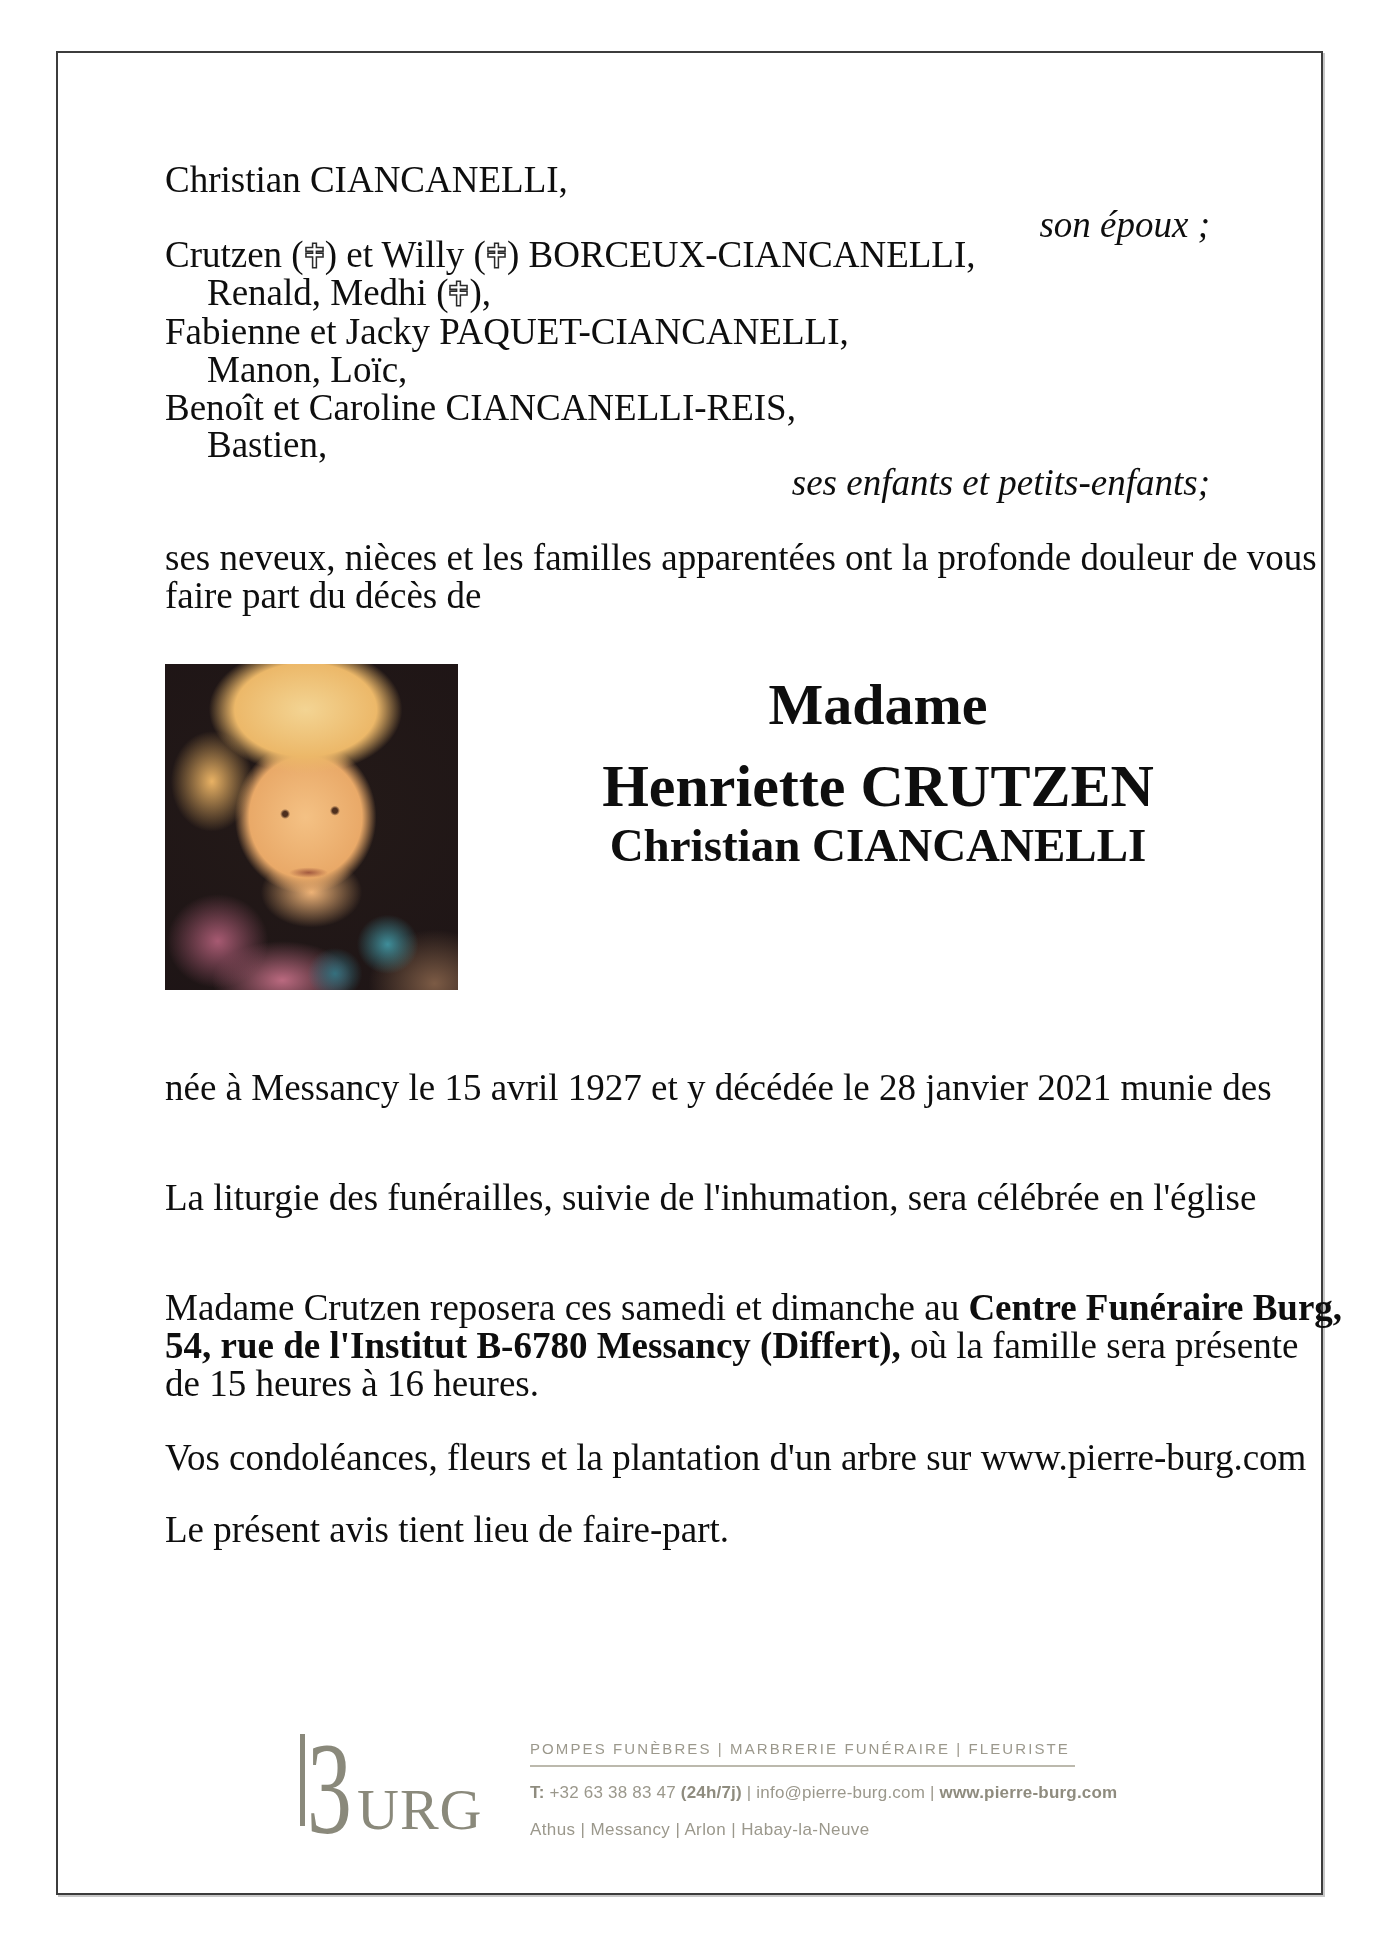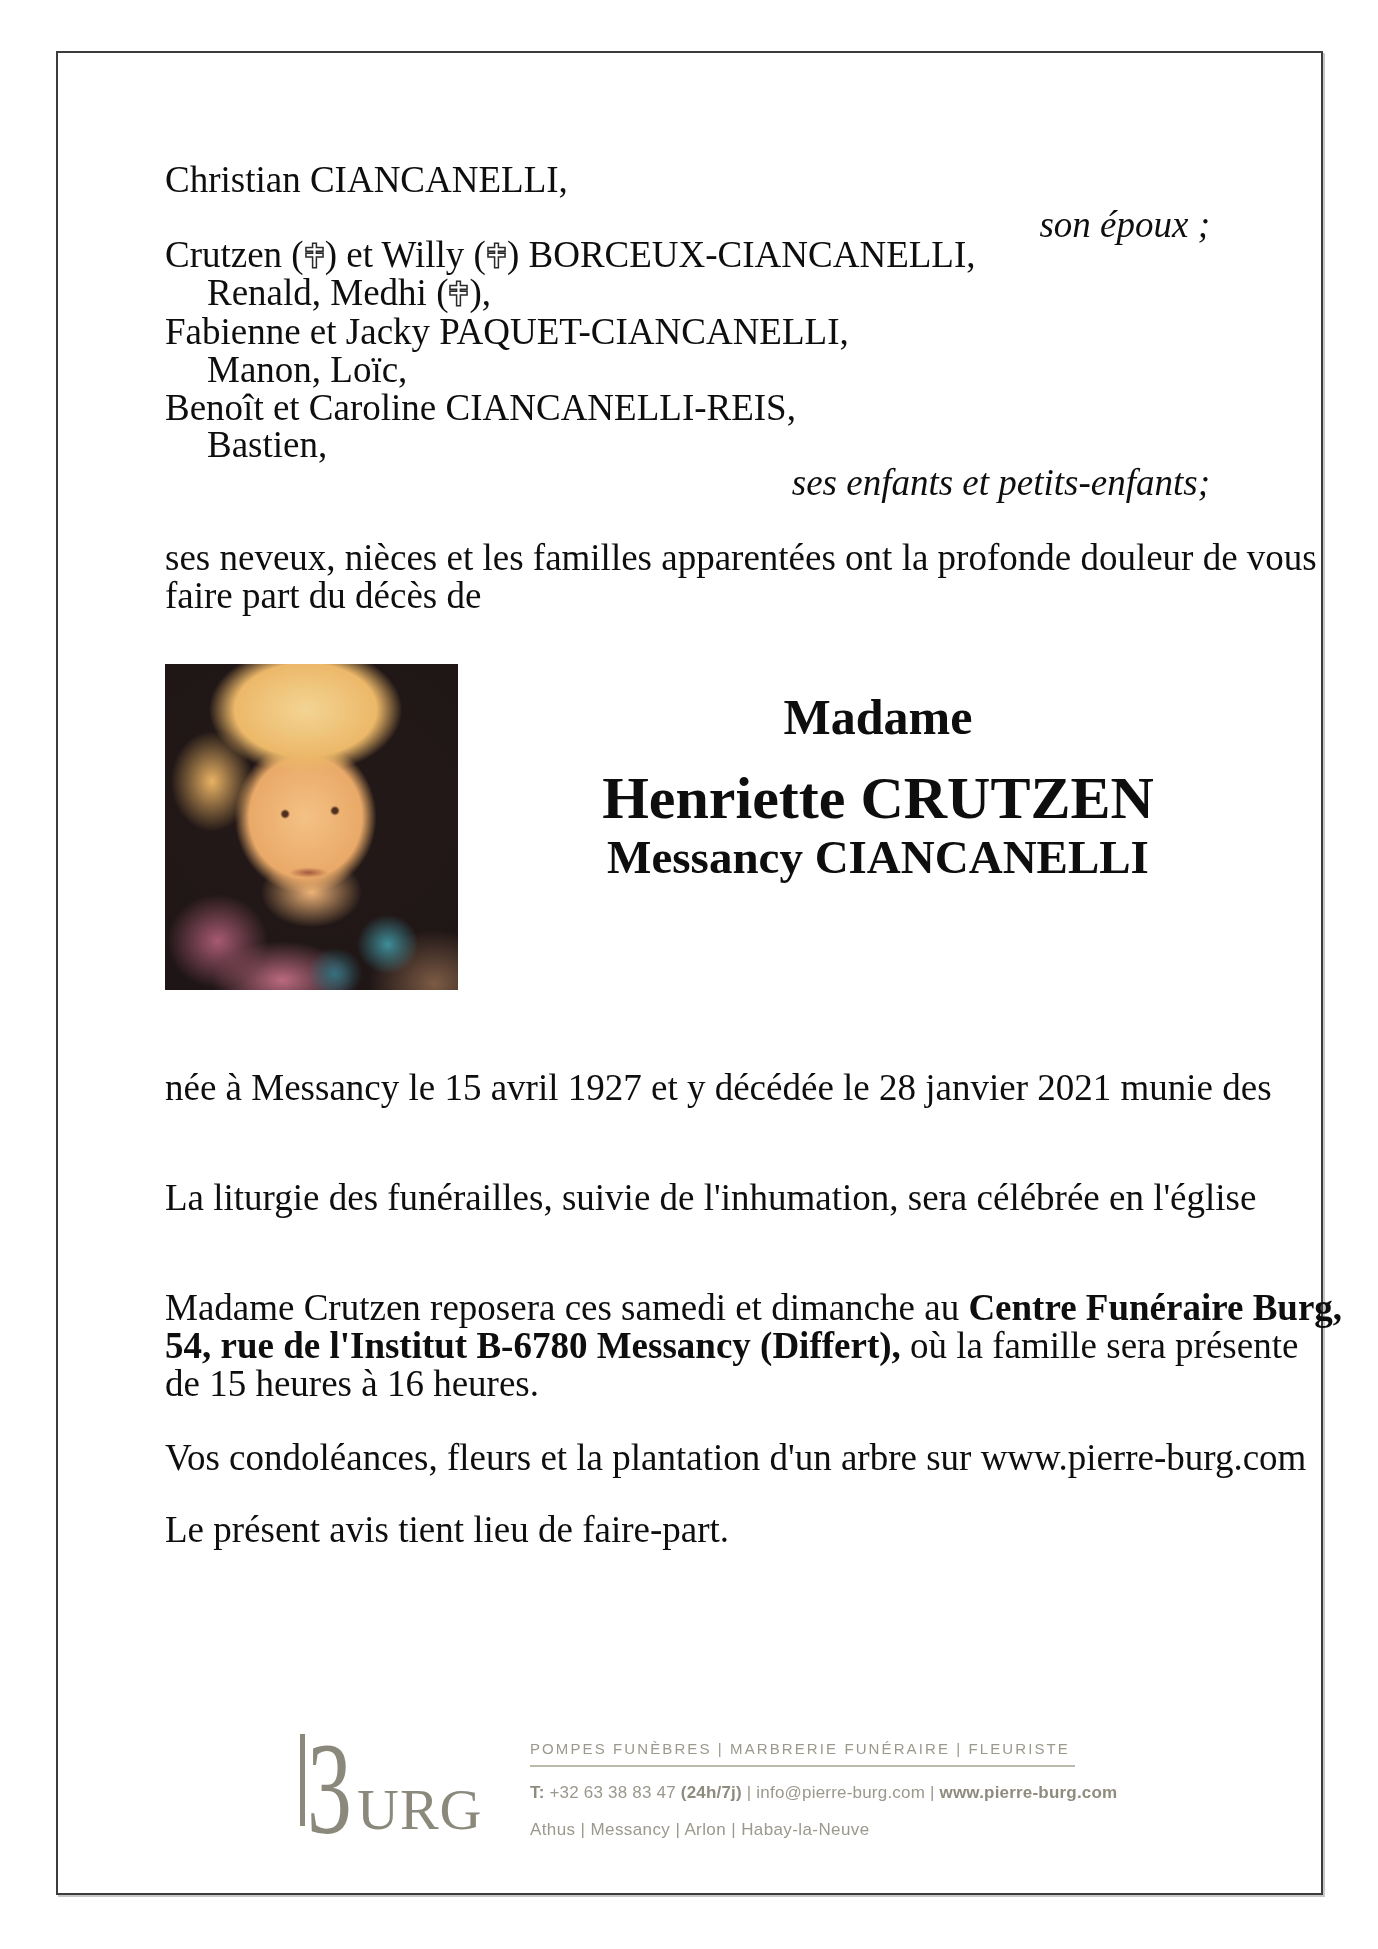--- a/index.html
+++ b/index.html
@@ -34,21 +34,21 @@
       radial-gradient(ellipse 24% 15% at 50% 70%, #eeb377 0%, rgba(238,179,119,0) 72%),
       radial-gradient(ellipse 15% 13% at 76% 86%, #3f8e9a 0%, rgba(63,142,154,0) 70%),
       radial-gradient(ellipse 13% 11% at 58% 95%, #35707e 0%, rgba(53,112,126,0) 72%),
       radial-gradient(ellipse 24% 20% at 18% 85%, #a75a72 0%, rgba(167,90,114,0) 72%),
       radial-gradient(ellipse 32% 16% at 40% 97%, #bb6a80 0%, rgba(187,106,128,0) 75%),
       radial-gradient(ellipse 30% 22% at 92% 98%, #7c5b45 0%, rgba(124,91,69,0) 75%),
       radial-gradient(ellipse 120% 90% at 50% 45%, #241a18 0%, #1c1315 100%);
     background-color:#1d1416;}
   
   .deceased{position:absolute;left:546px;top:664px;width:664px;text-align:center;font-weight:bold;}
-  .deceased-title{font-size:50px;line-height:58px;margin-top:24px;}
+  .deceased-title{font-size:58px;line-height:58px;margin-top:12px;}
   .deceased-name{font-size:60px;line-height:60px;margin-top:22px;}
   .spouse-prefix{font-size:46px;line-height:46px;margin-top:47px;}
   .spouse-name{font-size:47px;line-height:47px;margin-top:6px;}
   
   .par{position:absolute;left:165px;width:1060px;font-size:37px;}
   .par .line{line-height:38px;white-space:nowrap;}
   #p1{top:1069px;} #p2{top:1179px;} #p3{top:1289px;} #p4{top:1439px;} #p5{top:1511px;}
   .b{font-weight:bold;}
   sup{font-size:0.58em;}
   .cross-icon{width:19px;height:27px;display:inline-block;vertical-align:-2px;margin:0 1px;}
@@ -92,21 +92,21 @@
 <div class="intro">
     <div class="line left"><span>ses neveux, nièces et les familles apparentées ont la profonde douleur de vous</span></div>
     <div class="line left"><span>faire part du décès de</span></div>
   </div>
 
 <div class="photo"></div>
 
 <div class="deceased">
   <div class="deceased-title">Madame</div>
   <div class="deceased-name">Henriette CRUTZEN</div>
-  <div class="spouse-name">Messancy CIANCANELLI</div>
+  <div class="spouse-name">Christian CIANCANELLI</div>
 </div>
 
 <div id="p1" class="par">
     <div class="line "><span>née à Messancy le 15 avril 1927 et y décédée le 28 janvier 2021 munie des</span></div>
   </div>
 <div id="p2" class="par">
     <div class="line "><span>La liturgie des funérailles, suivie de l'inhumation, sera célébrée en l'église</span></div>
   </div>
 <div id="p3" class="par">
     <div class="line "><span>Madame Crutzen reposera ces samedi et dimanche au </span><span class="b">Centre Funéraire Burg,</span></div>

